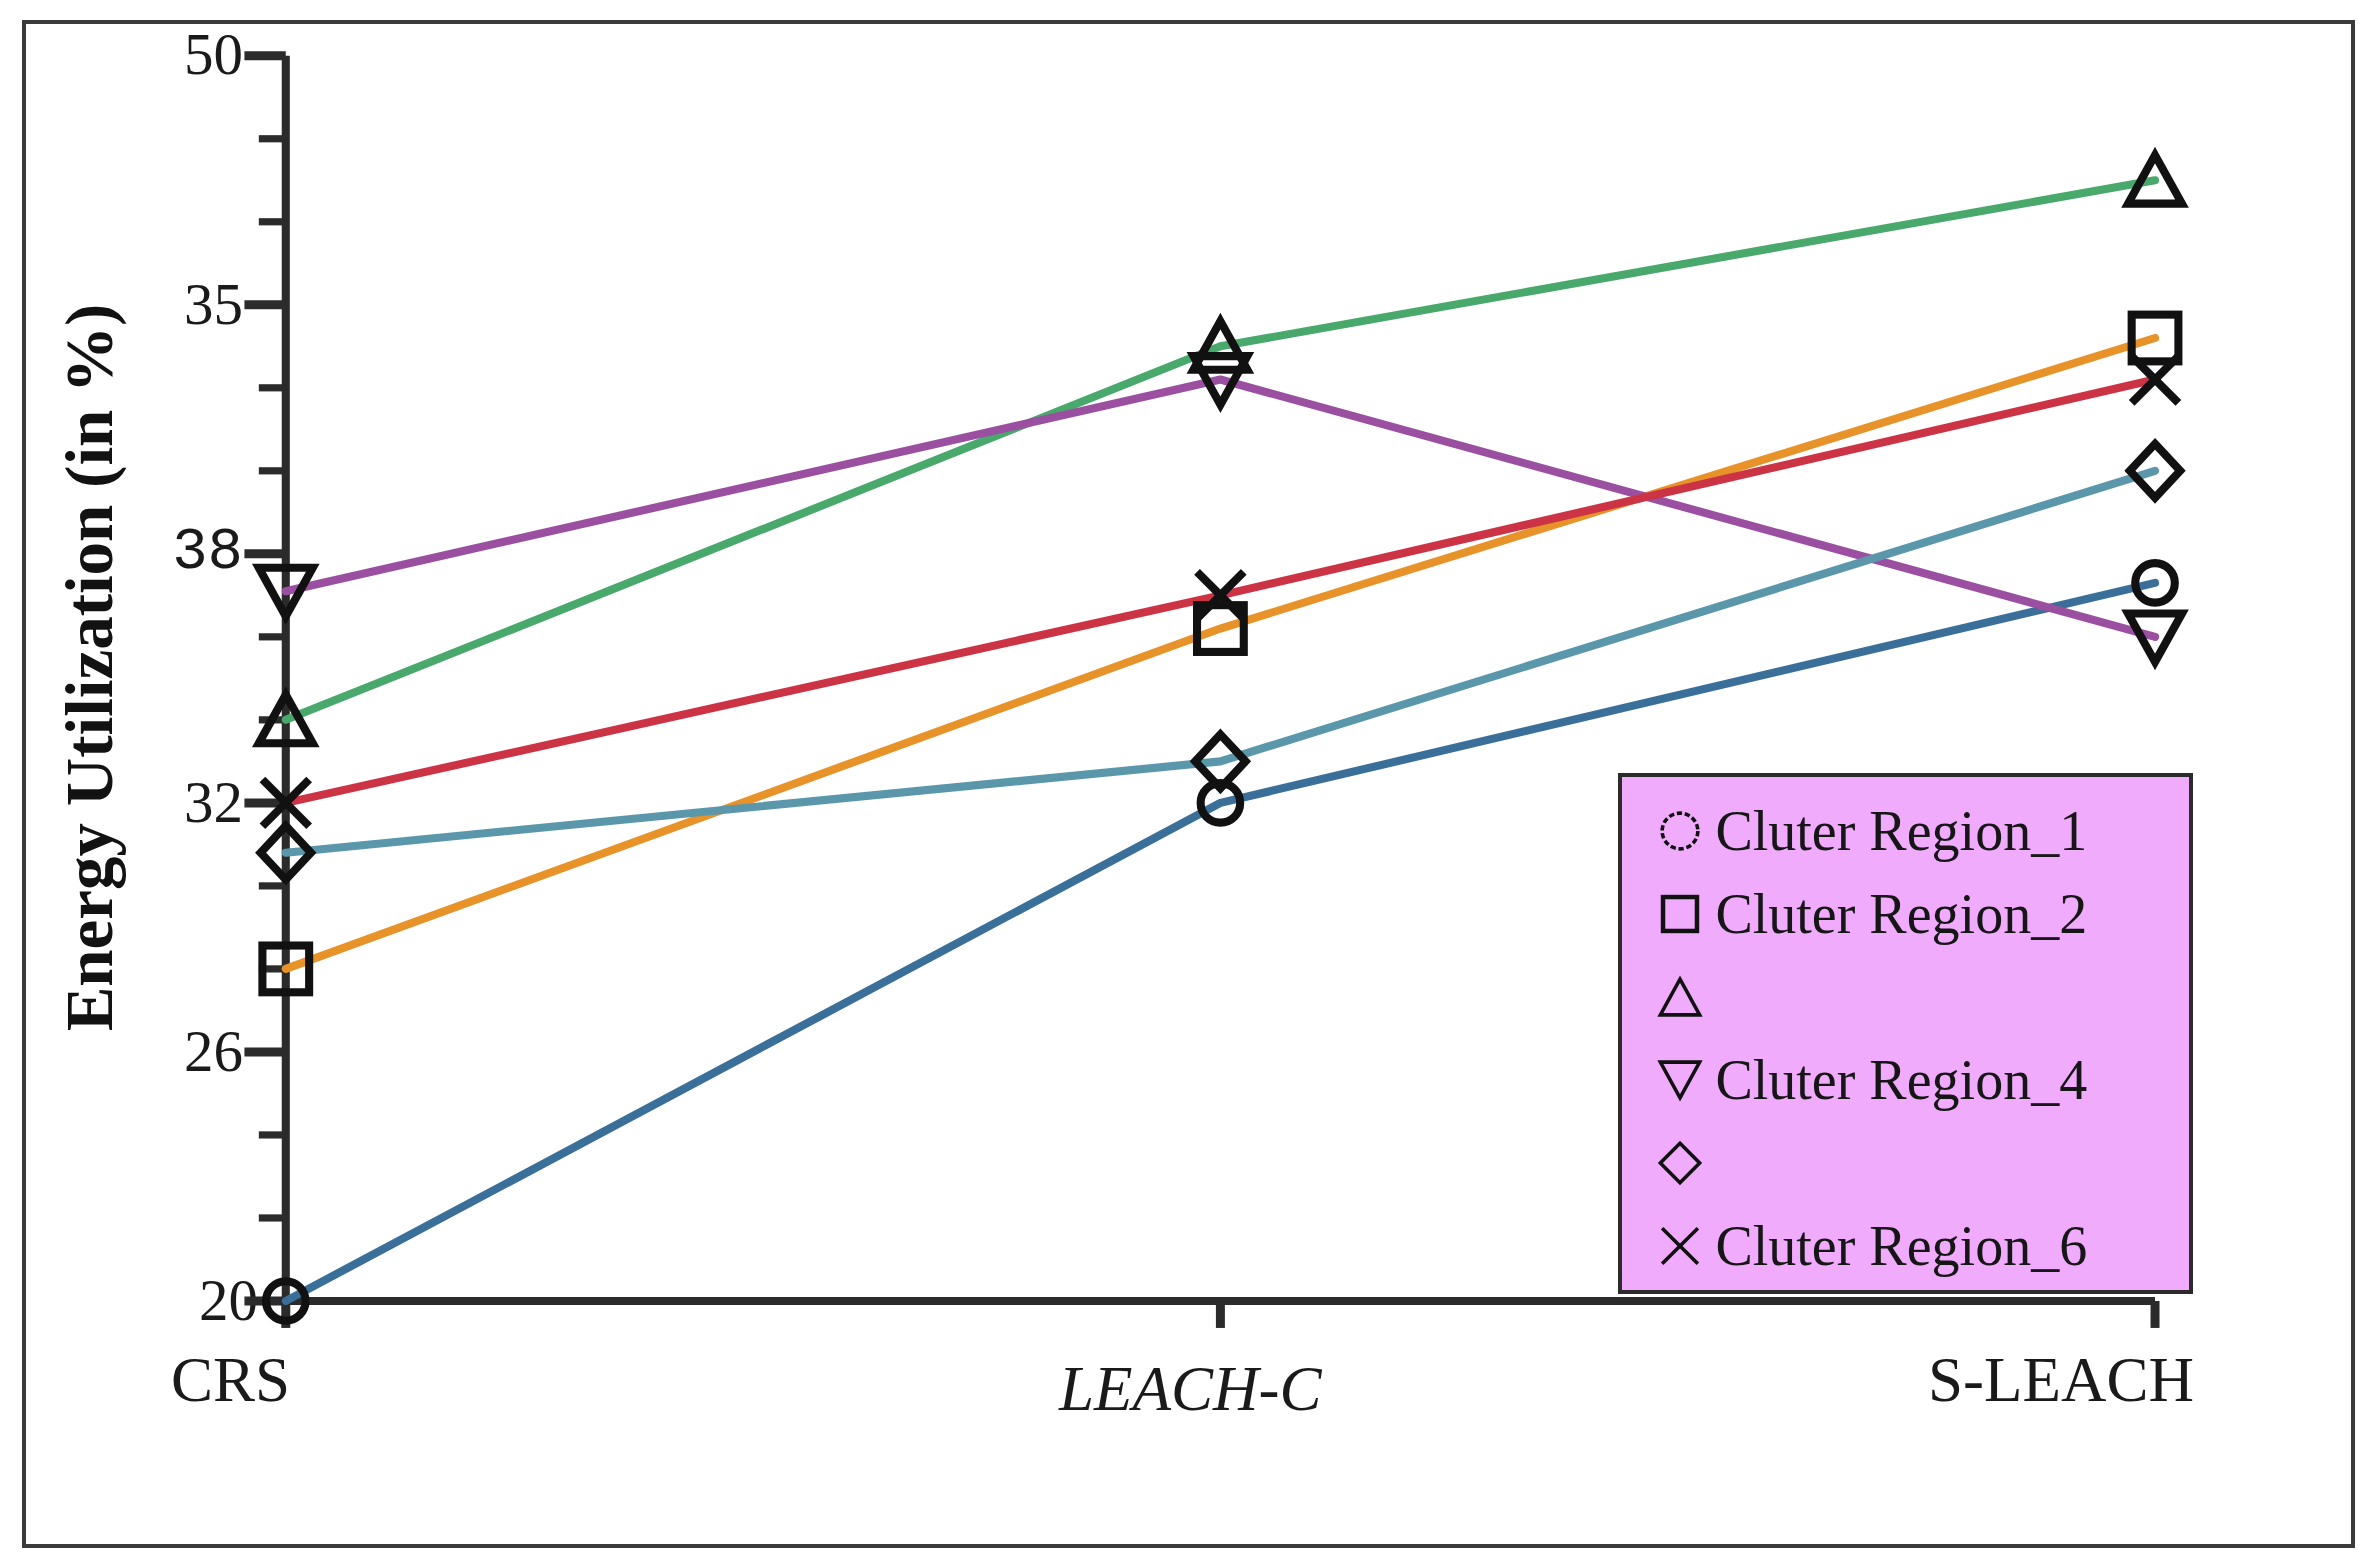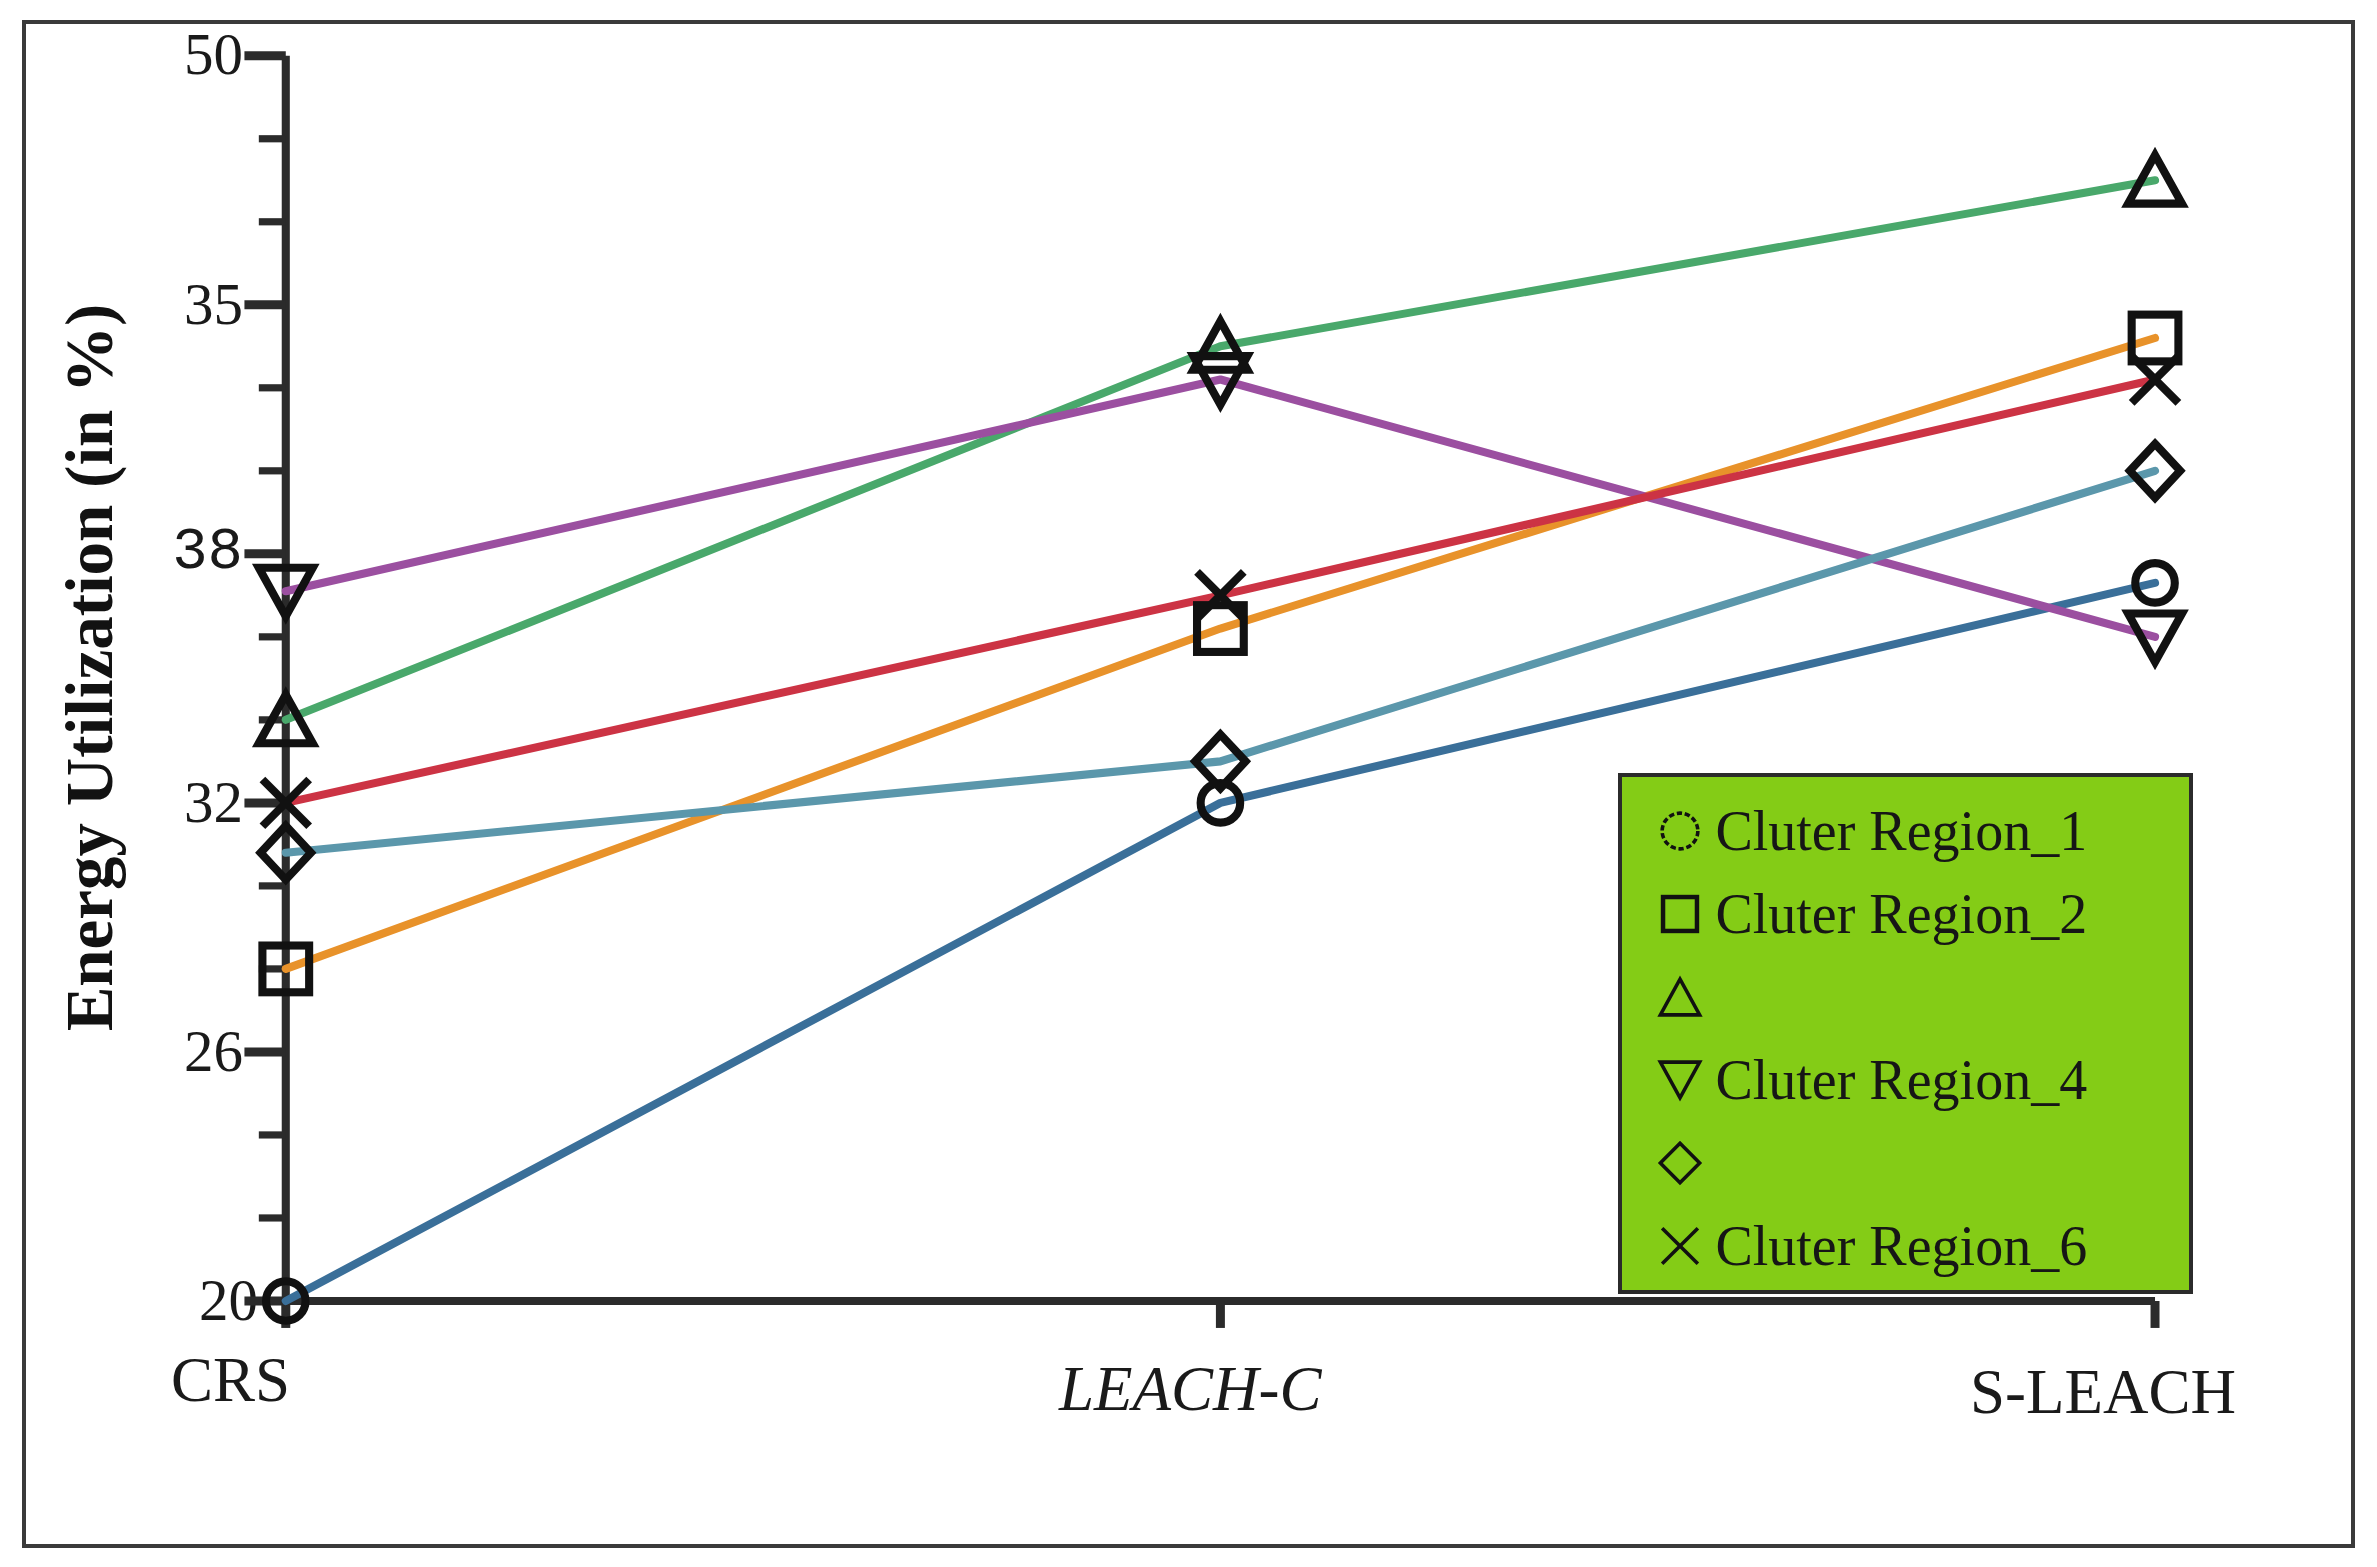--- a/index.html
+++ b/index.html
@@ -68,21 +68,21 @@
     color: #1a1a1a;
     white-space: nowrap;
   }
   #legend-box {
     position: absolute;
     left: 1618px;
     top: 773px;
     width: 575px;
     height: 521px;
     border: 4.5px solid #2b2b2b;
-    background: #84cc16;
+    background: #f0abfc;
     box-sizing: border-box;
     padding: 12.6px 0 0 0;
   }
   .legend-row {
     display: flex;
     align-items: center;
     height: 83px;
     padding-left: 23.4px;
   }
   .legend-marker {
@@ -113,21 +113,21 @@
 
   <div class="tick-label" style="left:99px; top:20px; width:144px;">50</div>
   <div class="tick-label" style="left:99px; top:270px; width:144px;">35</div>
   <div class="tick-label" style="left:99px; top:519px; width:144px;font-family:Liberation Mono, monospace;">38</div>
   <div class="tick-label" style="left:99px; top:768px; width:144px;">32</div>
   <div class="tick-label" style="left:99px; top:1017px; width:144px;">26</div>
   <div class="tick-label" style="left:114px; top:1266px; width:144px;">20</div>
 
   <div class="xtick-label" style="left:171px; top:1344px;">CRS</div>
   <div class="xtick-label" style="left:1059px; top:1353px;font-style:italic;">LEACH-C</div>
-  <div class="xtick-label" style="left:1970px; top:1344px;margin-top:12px;">S-LEACH</div>
+  <div class="xtick-label" style="left:1928px; top:1344px;">S-LEACH</div>
 
   <svg id="plot-svg" viewBox="0 0 2645 1744" preserveAspectRatio="none">
 
     <g>
       <line id="y-axis-line" x1="318" y1="62" x2="318" y2="1447" stroke="#2b2b2b" stroke-width="9"></line>
       <line id="x-axis-line" x1="318" y1="1447" x2="2398" y2="1447" stroke="#2b2b2b" stroke-width="9"></line>
     </g>
     <g id="y-ticks">
         <line x1="272" y1="1447" x2="318" y2="1447" stroke="#2b2b2b" stroke-width="10"></line>
         <line x1="288" y1="1354.6666666666667" x2="318" y2="1354.6666666666667" stroke="#2b2b2b" stroke-width="8"></line>

